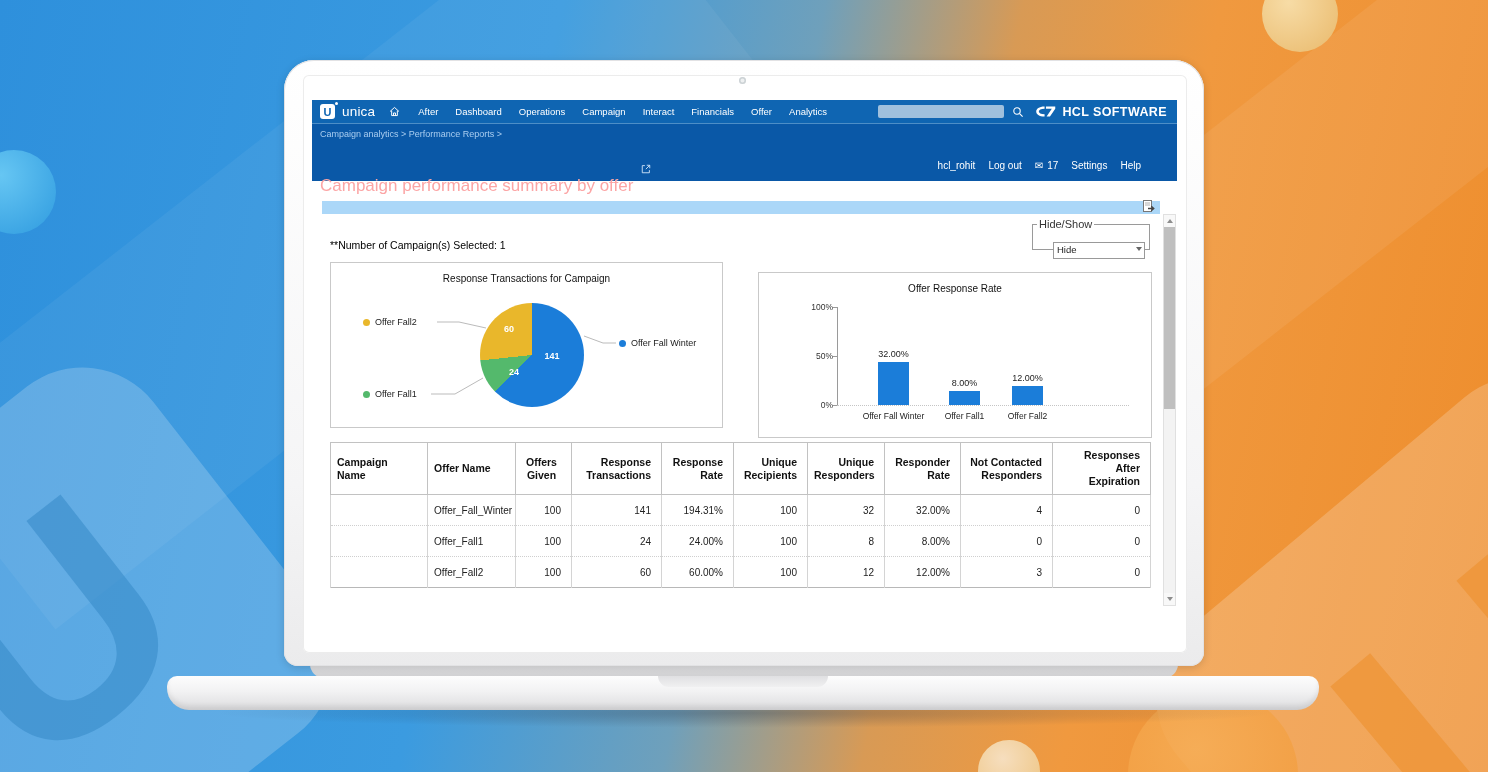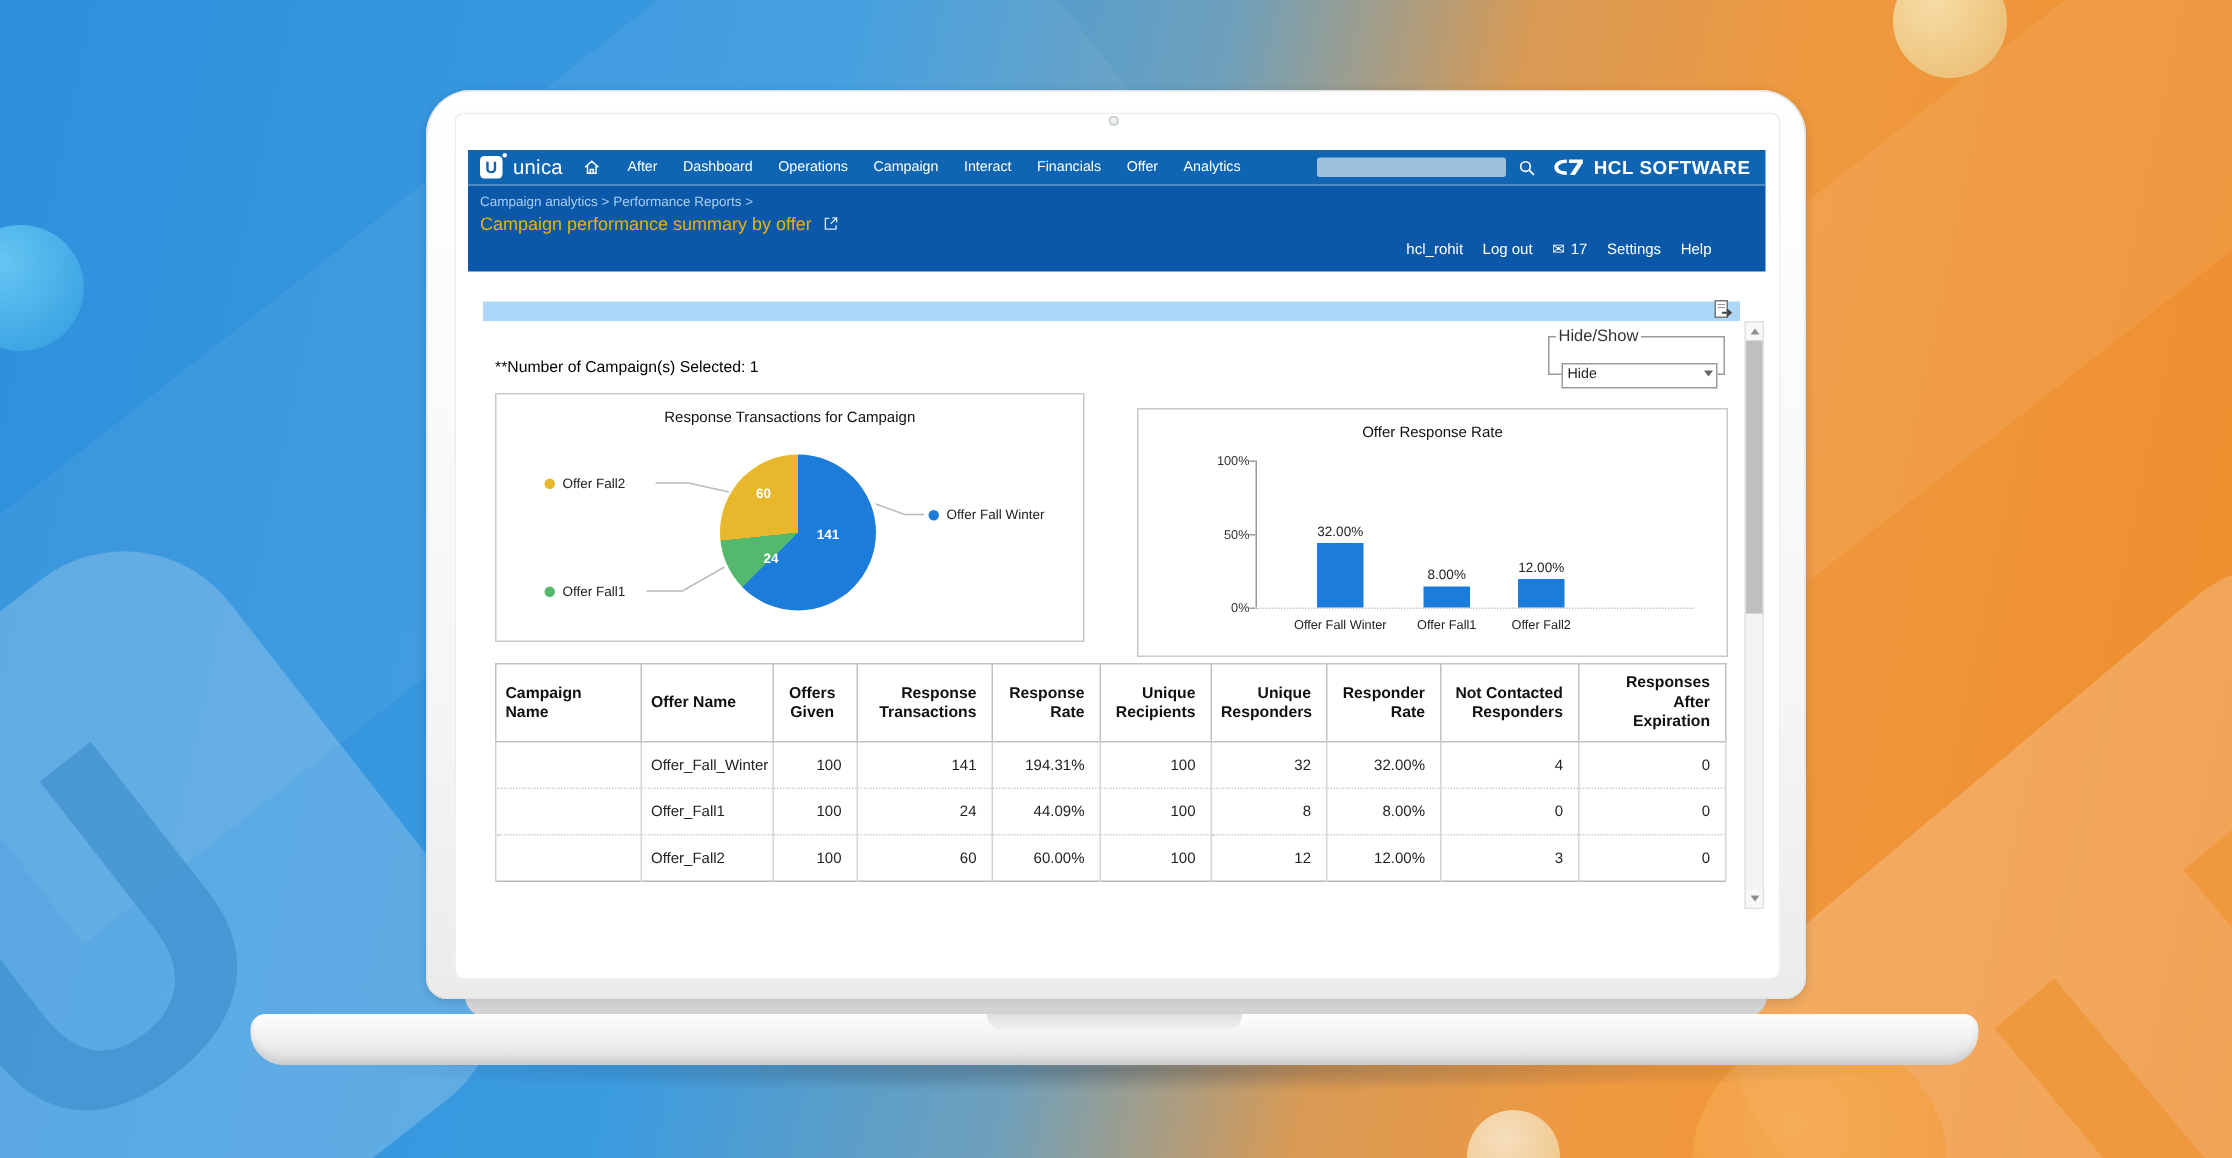--- a/index.html
+++ b/index.html
@@ -57,32 +57,32 @@
   .nav-spacer{flex:1;}
   .search-input{width:118px;height:13px;background:#9fc0dd;border:none;border-radius:2px;
     font-size:9px;padding:0 4px;color:#123;outline:none;}
   .search-ic{margin:0 10px 0 8px;display:flex;}
   .hcl-logo{display:flex;align-items:center;gap:5px;margin-right:2px;}
   .hcl-text{font-size:12.5px;font-weight:bold;letter-spacing:.4px;white-space:nowrap;}
   .hdr{position:absolute;left:0;top:23px;width:100%;height:58px;background:#0a58a7;
     border-top:1px solid #4d8ec7;box-sizing:border-box;color:#fff;}
   .breadcrumb{position:absolute;left:8px;top:5px;font-size:9px;color:#a9cdf0;cursor:pointer;}
   .page-title-row{position:absolute;left:8px;top:18px;display:flex;align-items:center;gap:7px;}
-  .page-title{font-size:12px;color:#eab308;}
+  .page-title{font-size:17px;color:#fca5a5;margin-top:34px;}
   .user-links{position:absolute;right:36px;top:36px;display:flex;align-items:center;gap:13px;font-size:10px;}
   .user-links .lk{cursor:pointer;}
   .mail{display:flex;align-items:center;gap:4px;}
   .mail-ic{font-size:10px;}
   .bluebar{position:absolute;left:10px;top:101px;width:838px;height:13px;background:#abd7f8;}
   .export-ic{position:absolute;right:4px;top:-2px;cursor:pointer;}
   .note{position:absolute;left:18px;top:139px;font-size:10.5px;color:#000;}
   .hideshow{position:absolute;left:720px;top:118px;width:118px;height:32px;margin:0;
     border:1px solid #9a9a9a;padding:0;box-sizing:border-box;background:#fff;}
   .hideshow legend{font-size:11px;color:#333;margin-left:4px;padding:0 2px;}
-  .hs-select{position:absolute;left:8px;right:4px;top:12px;height:15px;border:1px solid #999;
+  .hs-select{position:absolute;left:20px;right:4px;top:12px;height:15px;border:1px solid #999;
     background:#fff;font-size:9.5px;line-height:14px;padding-left:3px;color:#222;cursor:pointer;}
   .hs-chev{position:absolute;right:2px;top:4px;width:0;height:0;
     border-left:3.5px solid transparent;border-right:3.5px solid transparent;border-top:4px solid #666;}
   
   .vscroll{position:absolute;left:851px;top:114px;width:13px;height:392px;background:#f3f3f3;
     border:1px solid #e0e0e0;box-sizing:border-box;}
   .vs-btn{position:absolute;left:0;width:11px;height:12px;background:#f8f8f8;display:flex;align-items:center;justify-content:center;cursor:pointer;}
   .vs-up{top:0;}
   .vs-down{bottom:0;}
   .tri-up{width:0;height:0;border-left:3px solid transparent;border-right:3px solid transparent;border-bottom:4px solid #8d8d8d;}
@@ -331,21 +331,21 @@
             <td class="ar">32</td>
             <td class="ar">32.00%</td>
             <td class="ar">4</td>
             <td class="ar">0</td>
           </tr>
           <tr>
             <td class="al name-cell"></td>
             <td class="al offer-cell">Offer_Fall1</td>
             <td class="ar">100</td>
             <td class="ar">24</td>
-            <td class="ar">44.09%</td>
+            <td class="ar">24.00%</td>
             <td class="ar">100</td>
             <td class="ar">8</td>
             <td class="ar">8.00%</td>
             <td class="ar">0</td>
             <td class="ar">0</td>
           </tr>
           <tr>
             <td class="al name-cell"></td>
             <td class="al offer-cell">Offer_Fall2</td>
             <td class="ar">100</td>

